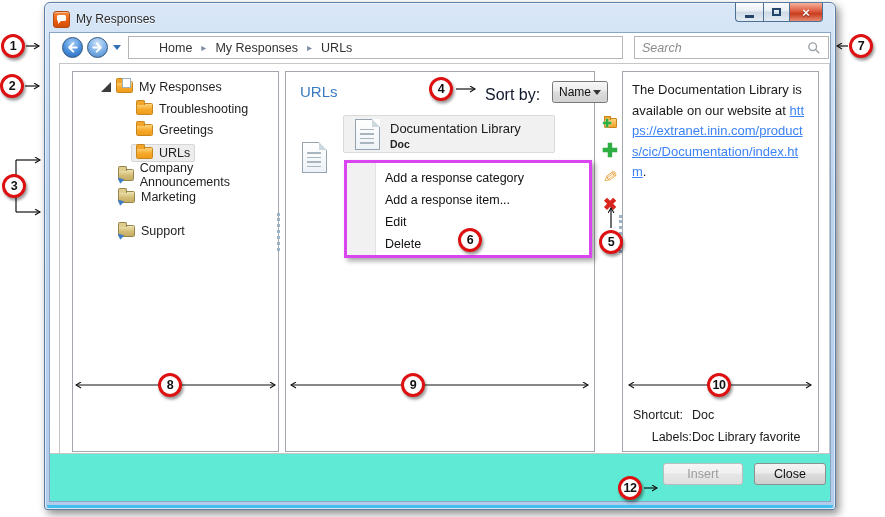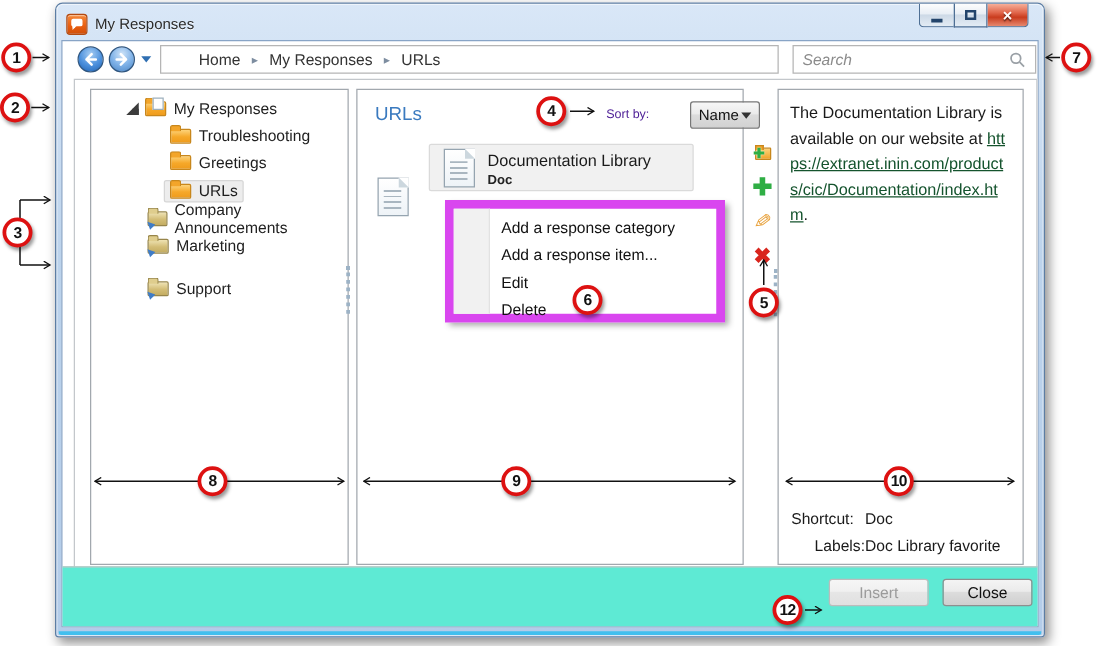--- a/index.html
+++ b/index.html
@@ -77,42 +77,42 @@
             background:#f3a52a; border:1px solid #c8871c; border-bottom:none; border-radius:2px 2px 0 0; }
   .folder.docpeek::after { content:""; position:absolute; right:1px; top:-4px; width:7px; height:8px;
             background:#fff; border:1px solid #9db0bd; }
   .folder.shared { background:linear-gradient(#efe3b4,#d3bd76 55%,#c4ad62); border-color:#97854a; }
   .folder.shared::before { background:#dfcd8d; border-color:#97854a; }
   .folder.shared::after { content:""; position:absolute; left:-3px; bottom:-3px; width:0; height:0;
             border:3px solid transparent; border-bottom:6px solid #3f7cc7; transform:rotate(-45deg); }
 
   
   .mid-header { position:absolute; left:14px; top:11px; font-size:15px; color:#3a7abf; }
-  .sort-label { position:absolute; left:199px; top:14px; font-size:10px; color:#4c1d95; }
+  .sort-label { position:absolute; left:199px; top:14px; font-size:16px; color:#0f172a; }
   .sort-dd { position:absolute; left:246px; top:9px; width:56px; height:22px;
              border:1px solid #777; border-radius:2.5px;
              background:linear-gradient(#f7f7f7,#ebebeb 45%,#dcdcdc 50%,#d2d2d2);
              display:flex; align-items:center; justify-content:space-between;
              padding:0 6px; font-size:12px; color:#111;margin-left:20px; }
   .dd-caret { width:0; height:0; border:4px solid transparent; border-top:5px solid #333; margin-top:4px; }
   .resp-item { position:absolute; left:9px; top:43px; width:212px; height:38px;
                background:#f1f1f1; border:1px solid #dadada; border-radius:2px;margin-left:48px; }
   .doc-icon { position:absolute; width:25px; height:31px; background:linear-gradient(#ffffff,#eef3f7);
               border:1px solid #95a4b0; }
   .doc-icon::before { content:""; position:absolute; top:-1px; right:-1px; width:0; height:0;
               border-top:8px solid #fff; border-left:8px solid #ccd7de; }
   .doc-icon::after { content:""; position:absolute; left:4px; right:5px; top:9px; height:16px;
               background:repeating-linear-gradient(#a9b6c0 0 1.5px, transparent 1.5px 4.5px); }
   .item-title { position:absolute; left:46px; top:5px; font-size:13px; color:#1a1a1a; }
   .item-sub { position:absolute; left:46px; top:22px; font-size:10.5px; font-weight:bold; color:#222; }
 
   
-  .ctx-menu { position:absolute; left:58px; top:88px; width:224px; height:98px;
-              background:#fff; border:7px solid #d946ef;
-              box-shadow:3px 3px 5px rgba(0,0,0,.35); z-index:5;margin-left:12px; }
+  .ctx-menu { position:absolute; left:58px; top:88px; width:248px; height:98px;
+              background:#fff; border:3px solid #d946ef;
+              box-shadow:3px 3px 5px rgba(0,0,0,.35); z-index:5; }
   .ctx-menu::before { content:""; position:absolute; left:0; top:0; bottom:0; width:28px;
               background:#f1f1f1; border-right:1px solid #e2e2e2; }
   .ctx-list { position:relative; padding:4px 0; }
   .ctx-item { height:22px; line-height:22px; padding-left:38px; font-size:12.5px; color:#111; position:relative; }
 
   
   .vtool { position:absolute; left:549px; top:38px; width:22px; }
   .vt-icon { position:absolute; left:0; width:22px; height:20px; display:flex; align-items:center; justify-content:center; }
   .plus-glyph { color:#2fae44; font-size:19px; font-weight:bold; line-height:1; }
   .pencil-glyph { color:#e8a23d; font-size:17px; transform:scaleX(-1) rotate(-8deg); }
@@ -120,21 +120,21 @@
   .mini-folder { position:relative; width:13px; height:10px; border-radius:1px;
                  background:linear-gradient(#fdd37a,#f2a32a); border:1px solid #c8871c; }
   .mini-folder::before { content:""; position:absolute; left:-1px; top:-3px; width:5px; height:3px;
                  background:#f3a52a; border:1px solid #c8871c; border-bottom:none; }
   .mini-plus { position:absolute; left:-2px; bottom:-2px; color:#2fae44; font-size:11px; font-weight:bold; line-height:1;
                text-shadow:0 0 1px #fff; }
 
   
   .detail-para { position:absolute; left:9px; right:8px; top:8px; font-size:13px; line-height:20.5px; color:#1a1a1a;
                  word-break:break-all; }
-  .detail-link { color:#14532d; text-decoration:underline;text-align:center; }
+  .detail-link { color:#3b82f6; text-decoration:underline;text-align:center; }
   .kv-row { position:absolute; left:10px; font-size:12.5px; color:#1a1a1a; display:flex; }
   .kv-label { width:59px; }
 
   
   .footer { position:absolute; left:0; right:0; bottom:0; height:48px;
             background:#5eead4; border-top:1px solid #c6c6c6; }
   .btn { position:absolute; top:9px; height:22px; border-radius:3px; font-size:12.5px;
          display:flex; align-items:center; justify-content:center; }
   .btn.insert { left:613px; width:80px; color:#9b9b9b; border:1px solid #bcbcbc;
          background:linear-gradient(#f6f6f6,#f0f0f0 45%,#e6e6e6 50%,#e0e0e0); }

